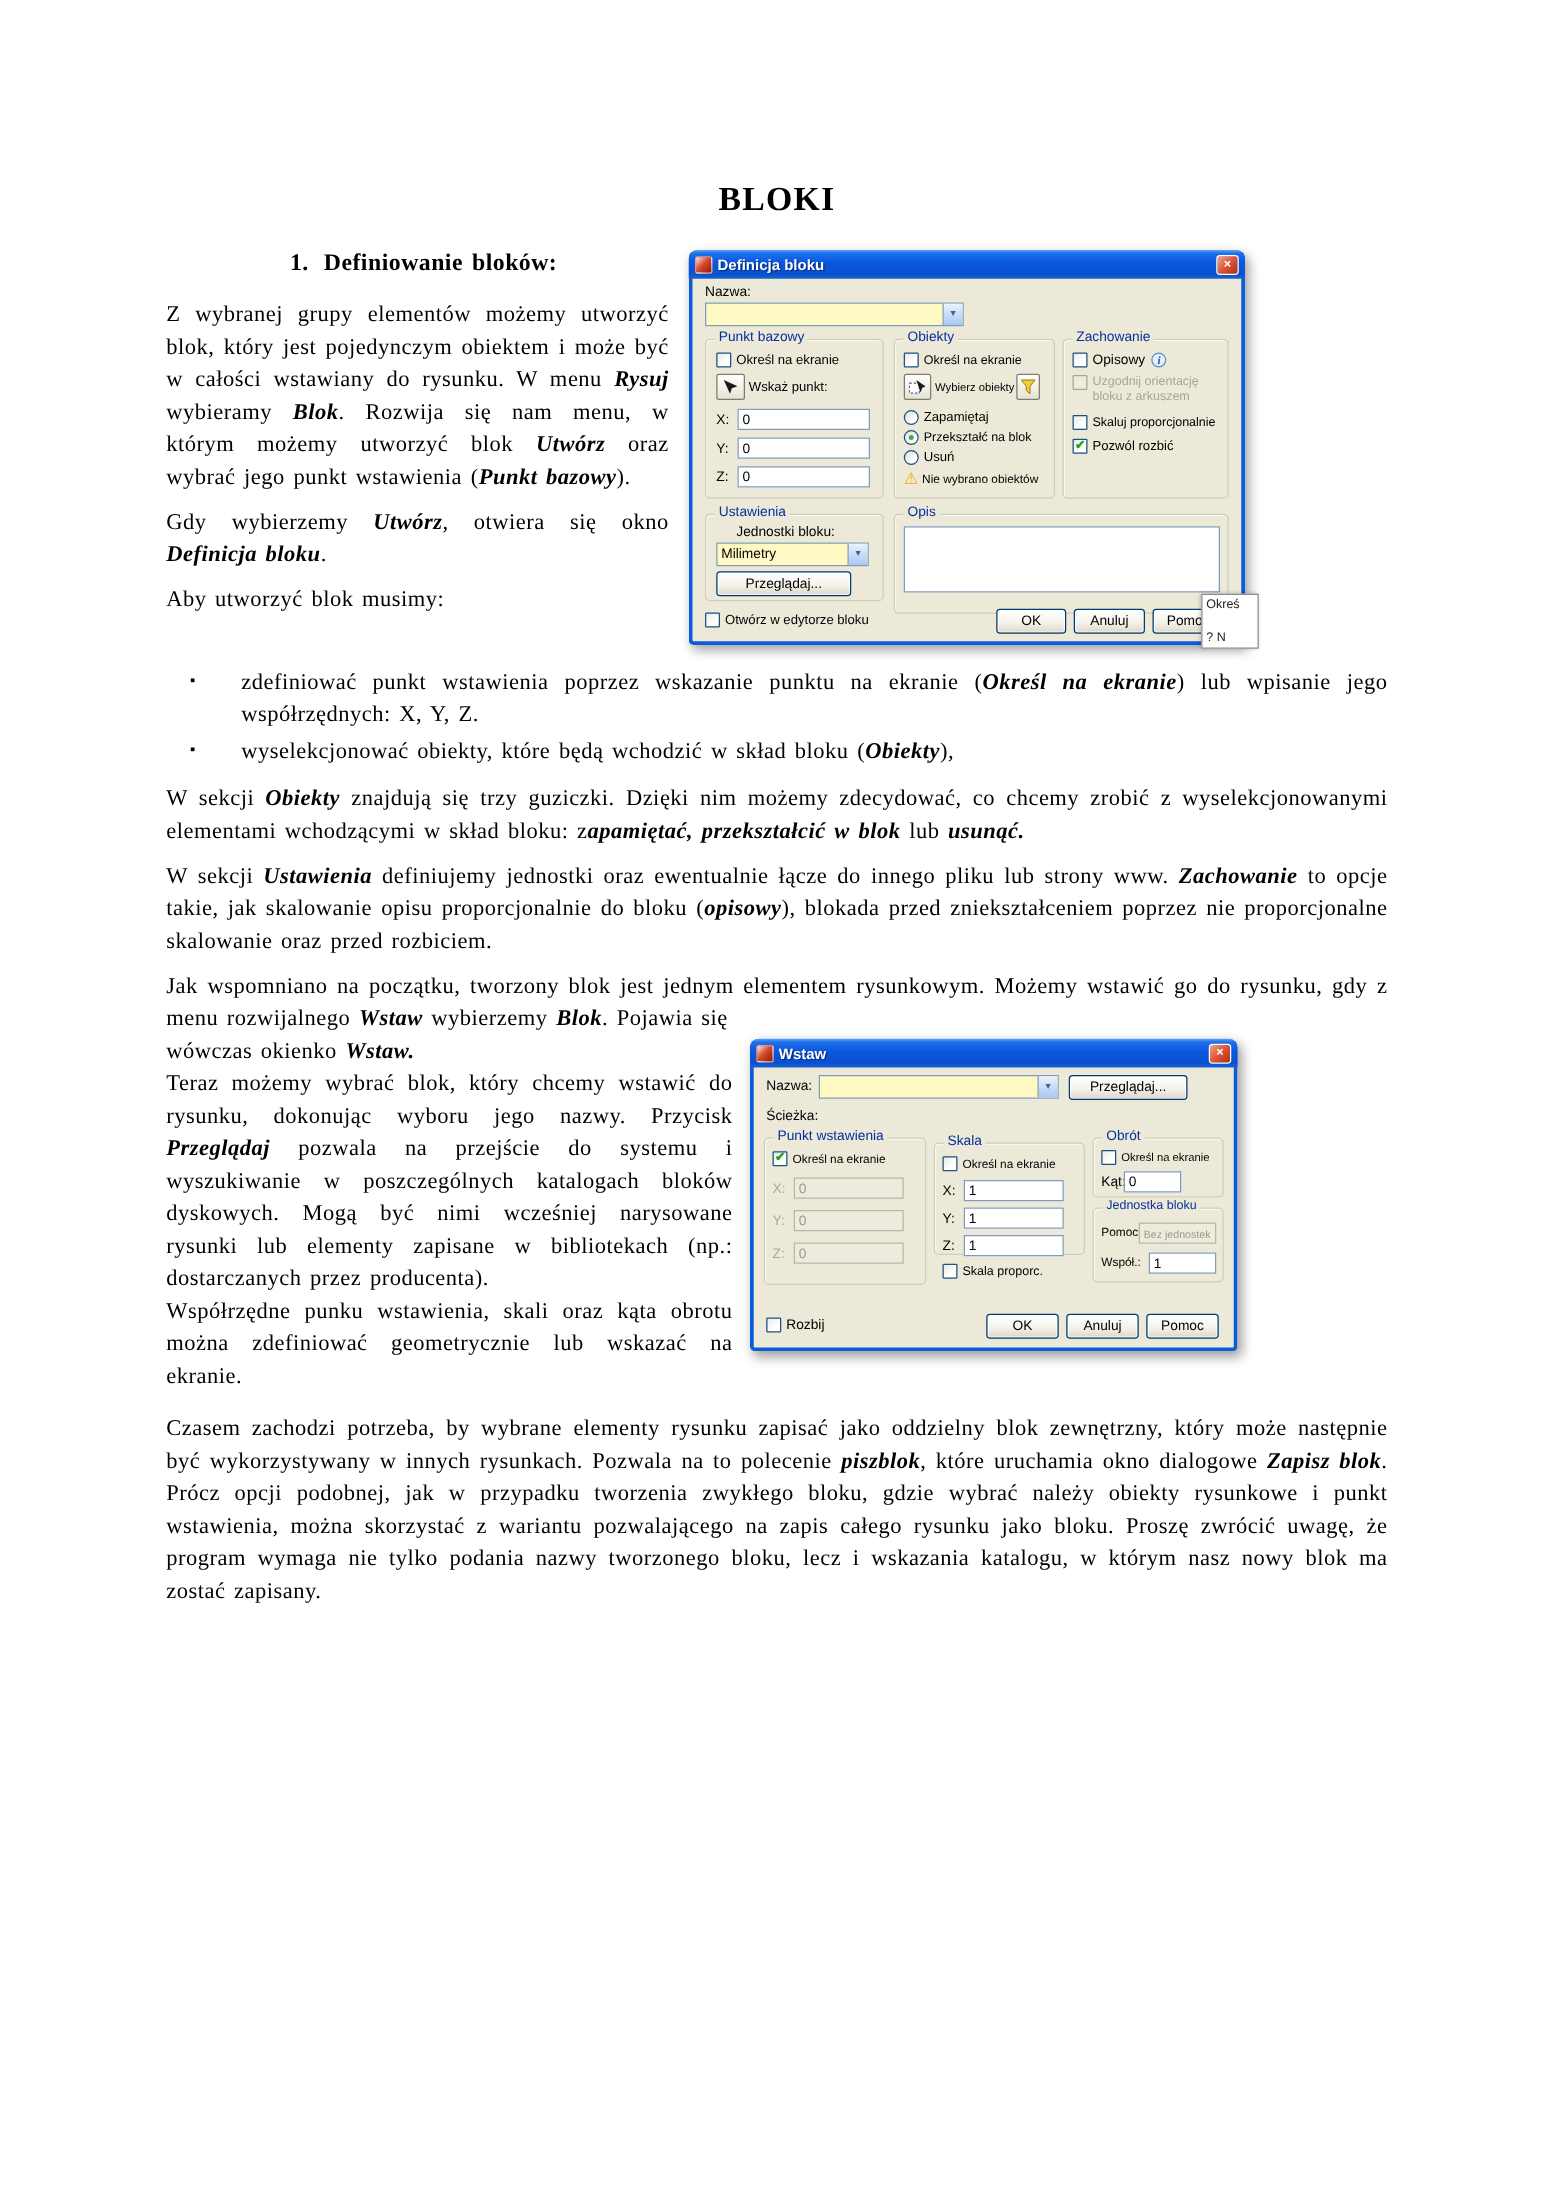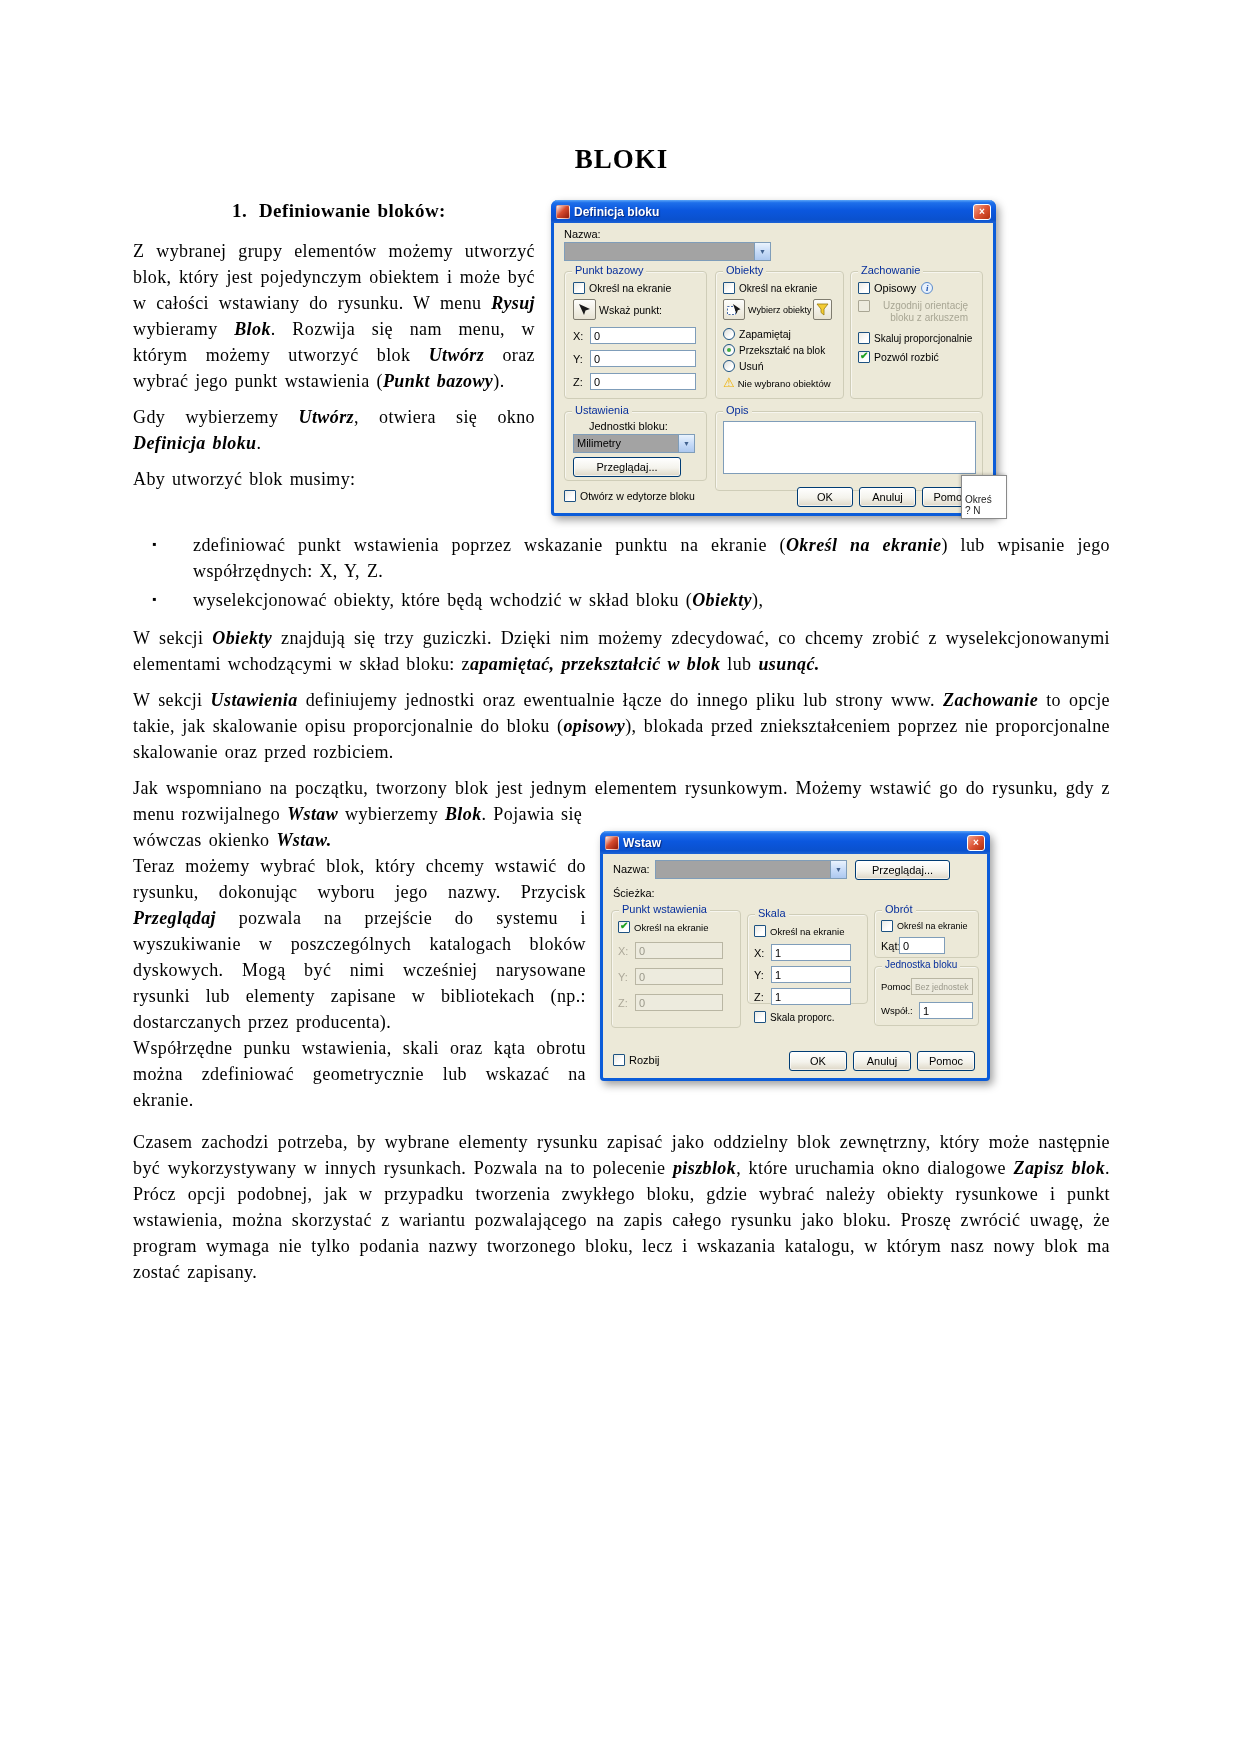--- a/index.html
+++ b/index.html
@@ -66,54 +66,54 @@
   .rb { width:12px; height:12px; border-radius:50%;
         background:linear-gradient(135deg,#DDDDD8,#FFFFFF 70%);
         border:1px solid #1D5281; margin-right:4px; position:relative; flex:none; }
   .rb.sel::after { content:""; position:absolute; left:3px; top:3px;
                    width:4px; height:4px; border-radius:50%; background:#41AD41; }
 
   .inp { position:relative; background:#fff; border:1px solid #7F9DB9; height:17px;
          padding:1px 3px; font-size:11px; display:flex; align-items:center; overflow:hidden; }
   .inp.dis { background:#EDEBDE; color:#9A988A; border-color:#B9B6A3; }
 
-  .combo { position:absolute; display:flex; background:#a3a3a3;
+  .combo { position:absolute; display:flex; background:#fef9c3;
            border:1px solid #7F9DB9; height:19px; }
   .combo .cval { flex:1; padding:2px 3px; overflow:hidden; font-size:11px; }
   .combo .cbtn { width:16px; flex:none; border-left:1px solid #7F9DB9;
                  background:linear-gradient(180deg,#EAF3FD 0%,#C8DCF8 50%,#ADC8EF 100%);
                  color:#41618F; font-size:7px; display:flex; align-items:center; justify-content:center; }
 
   .xbtn { position:absolute; border:1px solid #003C74; border-radius:3px;
           background:linear-gradient(180deg,#FFFFFF 0%,#F4F3EC 55%,#E2DCCD 92%,#D6CEBC 100%);
           height:20px; display:flex; align-items:center; justify-content:center;
           font-size:11px; box-shadow:inset 0 0 0 1px rgba(255,255,255,.65); }
 
   .ibtn { width:23px; height:21px; flex:none; border:1px solid #7F7C6F; border-radius:2px;
           background:linear-gradient(180deg,#FEFEFC,#E7E3D3);
           display:flex; align-items:center; justify-content:center; margin-right:3px; }
   .ibtn.small { width:19px; margin-left:2px; margin-right:0; }
   .slbl { font-size:10.5px; }
   .axl { width:17px; flex:none; }
   .dislbl { color:#ACA899; }
-  .wraplbl { white-space:normal; width:94px; line-height:12px; font-size:10px; color:#A8A694;text-align:right; }
+  .wraplbl { white-space:normal; width:94px; line-height:12px; font-size:10px; color:#A8A694; }
 
   .warn-ic { color:#EFAF00; font-size:13px; margin-right:3px; line-height:12px; }
   .info-ic { display:inline-flex; width:12px; height:12px; border-radius:50%;
              border:1px solid #5A8ACA; background:#E8F1FB; color:#1F54B0;
              font-family:"Liberation Serif",serif; font-style:italic; font-weight:bold; font-size:9px;
              align-items:center; justify-content:center; margin-left:5px; }
 
   .txtarea { position:absolute; background:#fff; border:1px solid #7F9DB9; }
 
   .ovl { position:absolute; right:-14px; bottom:-6px; width:46px; height:44px;
          background:#fff; border:1px solid #8a8a8a; z-index:6;
          box-shadow:-1px -1px 3px rgba(0,0,0,.2);
          font-family:"Liberation Sans",sans-serif; font-size:10px; color:#222;
-         padding:2px 3px; display:flex; flex-direction:column; justify-content:flex-end;
+         padding:2px 3px; display:flex; flex-direction:column; justify-content:space-between;
          overflow:hidden; white-space:nowrap; }
 </style>
 </head>
 <body>
 
 <div class="content">
 
   <h1 class="doc-title">BLOKI</h1>
 
   <div class="fl-d1">

